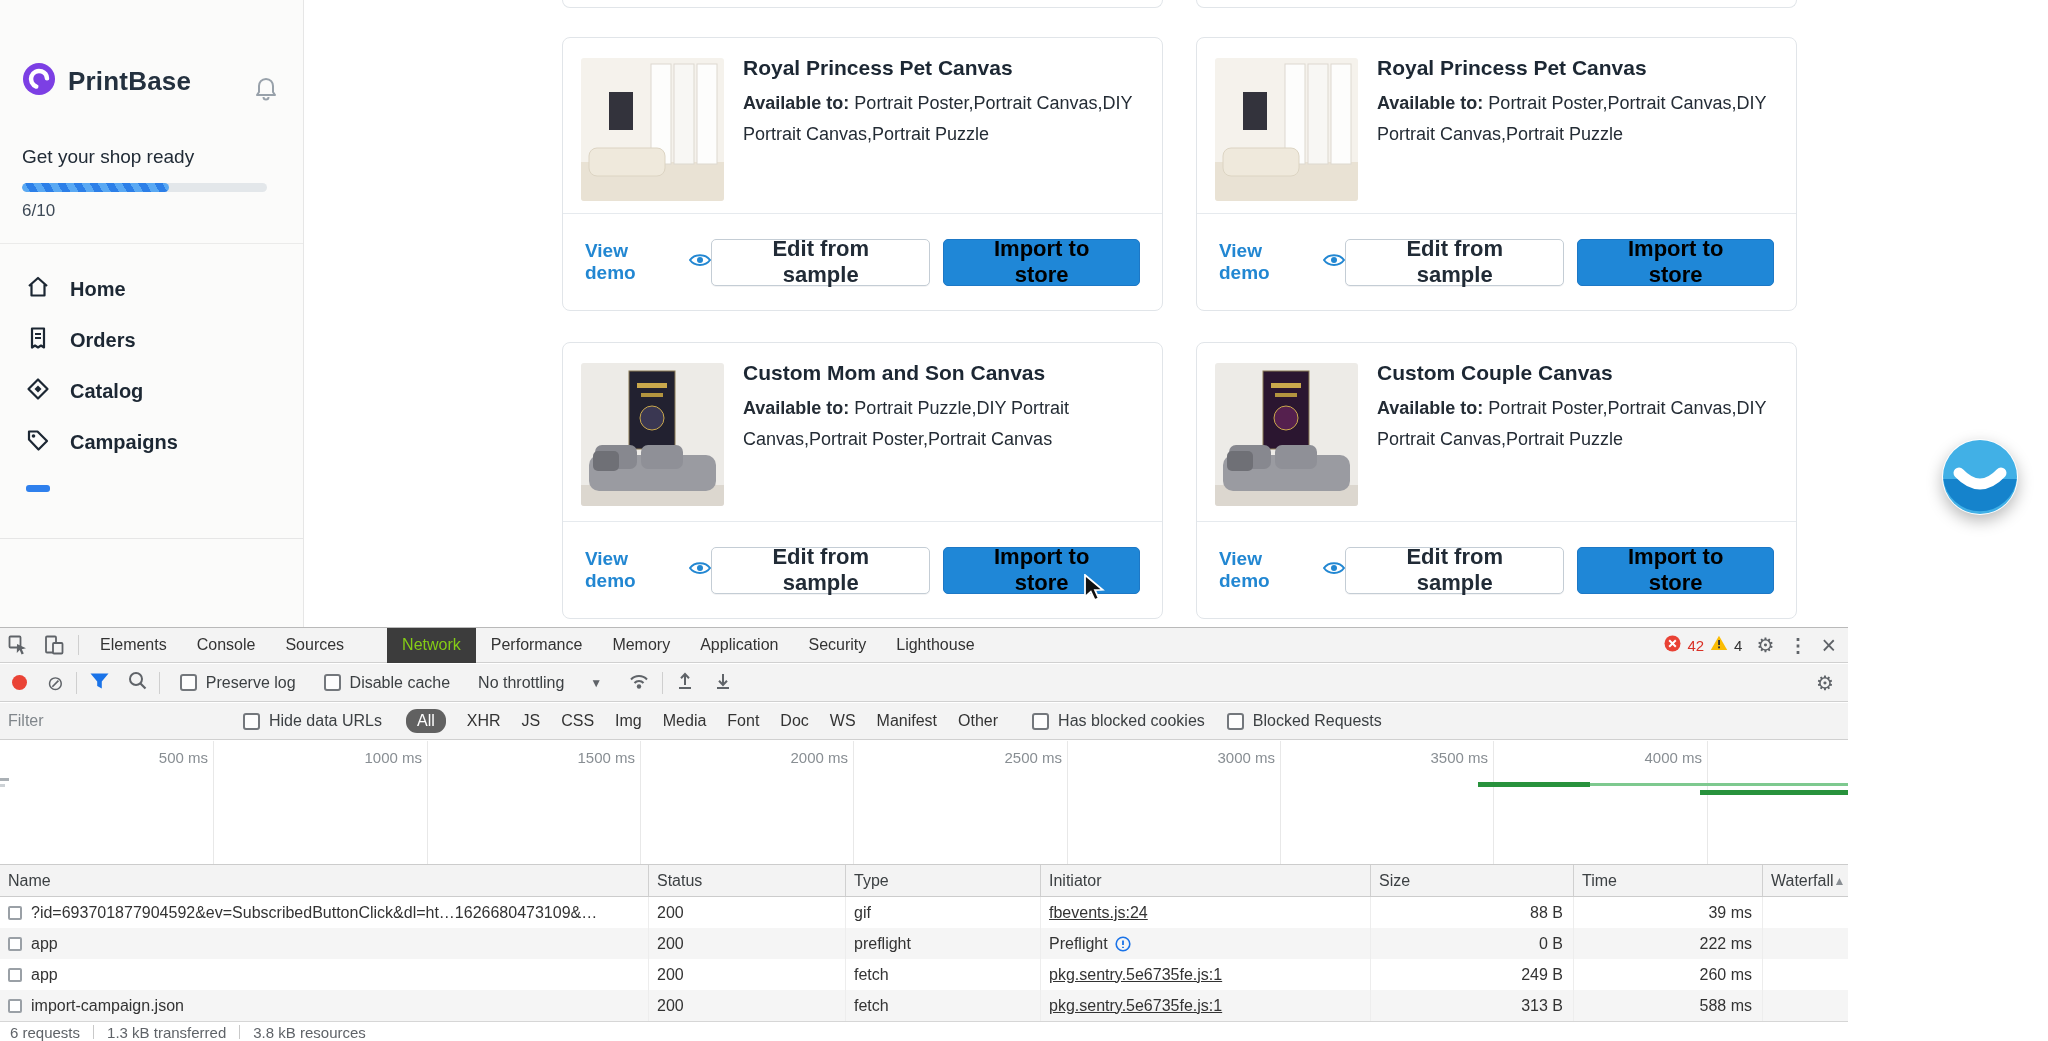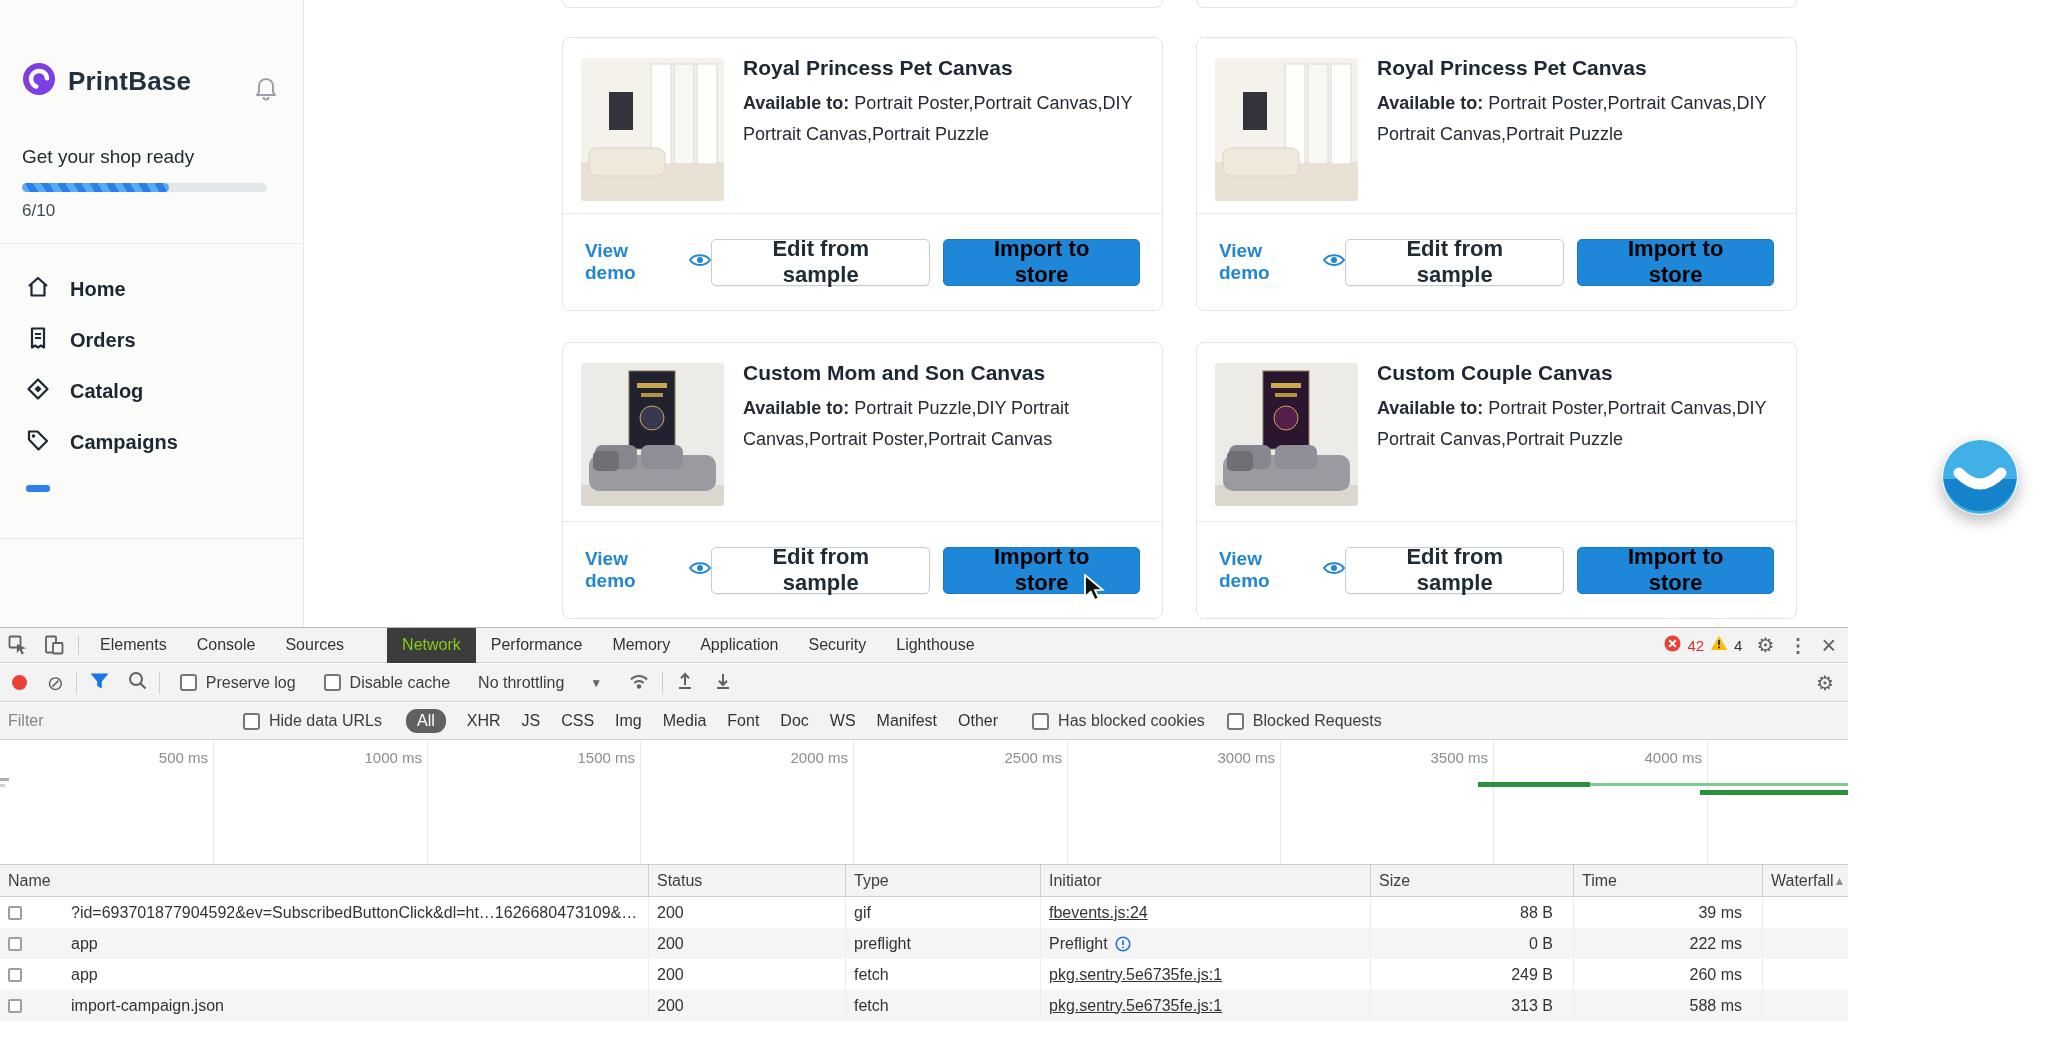--- a/index.html
+++ b/index.html
@@ -91,22 +91,22 @@
   .dt-grid { display:grid; grid-template-columns:649px 197px 195px 330px 203px 189px 1fr; }
   .dt-thead { height:32px; background:#f3f3f3; border-bottom:1px solid #ccc; }
   .dt-th { display:flex; align-items:center; padding-left:8px; border-right:1px solid #d0d0d0; color:#3c4043; overflow:hidden; cursor:pointer; }
   .dt-th:last-child { border-right:none; }
   .sort-asc { margin-left:auto; margin-right:8px; font-size:12px; color:#8a8f94; }
   .dt-row { height:31px; cursor:pointer; }
   .dt-row.alt { background:#f5f5f5; }
   .dt-td { display:flex; align-items:center; padding-left:8px; border-right:1px solid #ededed;
      overflow:hidden; white-space:nowrap; color:#333; }
   .dt-td:last-child { border-right:none; }
-  .dt-td.num { justify-content:flex-end; padding-right:20px;text-align:right; }
-  .ellip { overflow:hidden; text-overflow:ellipsis; white-space:nowrap;margin-left:40px; }
+  .dt-td.num { justify-content:flex-end; padding-right:10px;text-align:right; }
+  .ellip { overflow:hidden; text-overflow:ellipsis; white-space:nowrap; }
   .req-icon { width:14px; height:14px; border:2px solid #9aa0a6; border-radius:2px; background:#fff; margin-right:9px; flex:none; }
   .init-link { text-decoration:underline; color:#333; cursor:pointer; }
   .wf-cell { position:relative; }
   .wf-bar { position:absolute; top:8px; height:15px; }
 
   .dt-summary { position:absolute; top:393px; left:0; right:0; height:21px; background:#fff;
      border-top:1px solid #d6d6d6; display:flex; align-items:center; font-size:15px; color:#5f6368; padding-left:10px; }
   .sum-sep { width:1px; height:14px; background:#c9c9c9; margin:0 13px; }
 </style>
 </head>
@@ -556,14 +556,21 @@
           </span>
         <span class="dt-td num">313 B</span>
         <span class="dt-td num">588 ms</span>
         <span class="dt-td wf-cell">
             <span class="wf-bar" style="left:222px;width:9px;background:#8bc34a;"></span>
             <span class="wf-bar" style="left:231px;width:11px;background:#43a047;"></span>
           </span>
       </div>
     </div>
 
+    <div class="dt-summary">
+      <span>6 requests</span>
+      <span class="sum-sep"></span>
+      <span>1.3 kB transferred</span>
+      <span class="sum-sep"></span>
+      <span>3.8 kB resources</span>
+    </div>
   </div>
 </div>
 
 </body></html>

